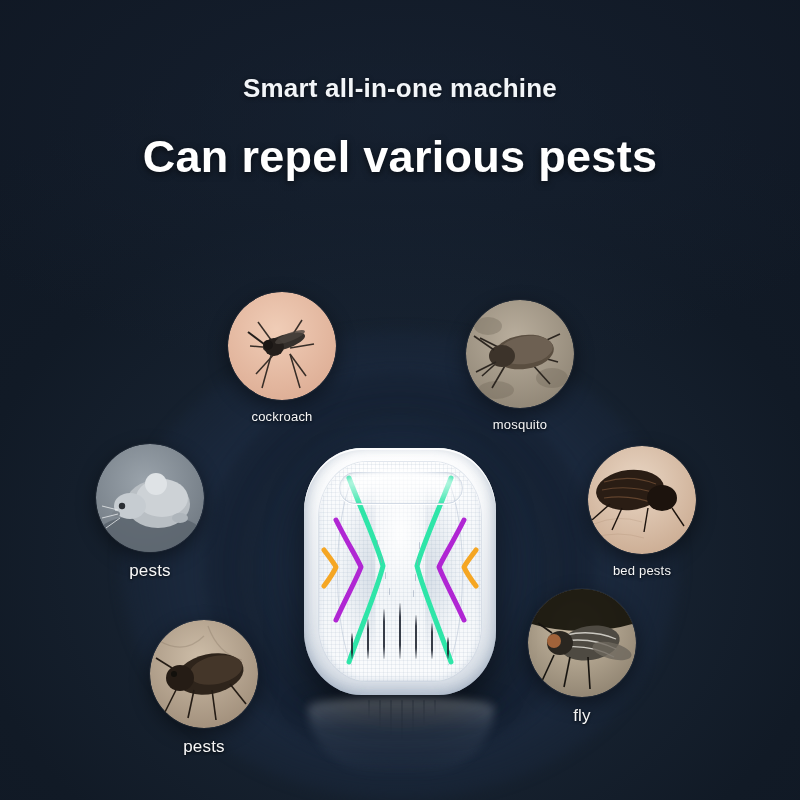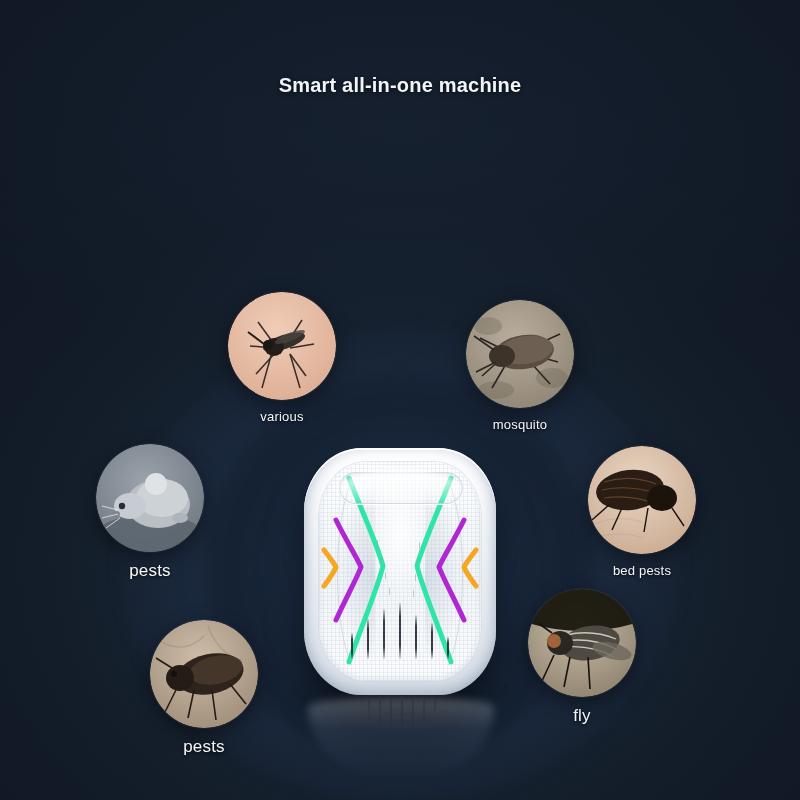--- a/index.html
+++ b/index.html
@@ -68,21 +68,21 @@
 
   
   .header {
     position: absolute;
     left: 0; right: 0; top: 74px;
     text-align: center;
     pointer-events: none;
   }
   .kicker {
     color: #f2f5f8;
-    font-size: 20px;
+    font-size: 26px;
     font-weight: 700;
     letter-spacing: .2px;
     line-height: 1.1;
     margin: 0;
     text-shadow: 0 1px 4px rgba(0,0,0,.55);
   }
   .headline {
     color: #ffffff;
     font-size: 45px;
     font-weight: 700;
@@ -288,20 +288,21 @@
 
   <div class="vignette"></div>
 
   <div class="halo halo-outer"></div>
   <div class="halo halo-mid"></div>
   <div class="halo halo-inner"></div>
   <div class="halo halo-core"></div>
 
   <div class="header">
     <p class="kicker">Smart all-in-one machine</p>
+    <h1 class="headline">Can repel various pests</h1>
   </div>
 
   <div id="pest-layer">
       <div class="pest" style="left: 228px; top: 292px;">
         <div class="pest-circle">
           <svg viewBox="0 0 108 108" xmlns="http://www.w3.org/2000/svg">
             <defs>
               <radialGradient id="g_mosquito" cx="45%" cy="35%" r="75%">
                 <stop offset="0%" stop-color="#f0cdb7"></stop>
                 <stop offset="100%" stop-color="#dcab92"></stop>
@@ -318,21 +319,21 @@
           <path d="M44 60 L34 96"></path>
               <path d="M62 62 L72 96"></path>
         </g>
         <ellipse cx="56" cy="50" rx="22" ry="7" fill="#35302c" transform="rotate(-18 56 50)"></ellipse>
         <ellipse cx="46" cy="55" rx="10" ry="9" fill="#231e1b"></ellipse>
         <circle cx="40" cy="53" r="5" fill="#1a1614"></circle>
         <path d="M36 52 L20 40" stroke="#231e1b" stroke-width="2" fill="none"></path>
         <ellipse cx="62" cy="45" rx="16" ry="4" fill="#4a443e" opacity=".8" transform="rotate(-22 62 45)"></ellipse>
           </svg>
         </div>
-        <div class="pest-label">various</div>
+        <div class="pest-label">cockroach</div>
       </div>
       <div class="pest" style="left: 466px; top: 300px;">
         <div class="pest-circle">
           <svg viewBox="0 0 108 108" xmlns="http://www.w3.org/2000/svg">
             <defs>
               <radialGradient id="g_cockroach" cx="45%" cy="35%" r="75%">
                 <stop offset="0%" stop-color="#b9ae9d"></stop>
                 <stop offset="100%" stop-color="#8d8373"></stop>
               </radialGradient>
             </defs>

